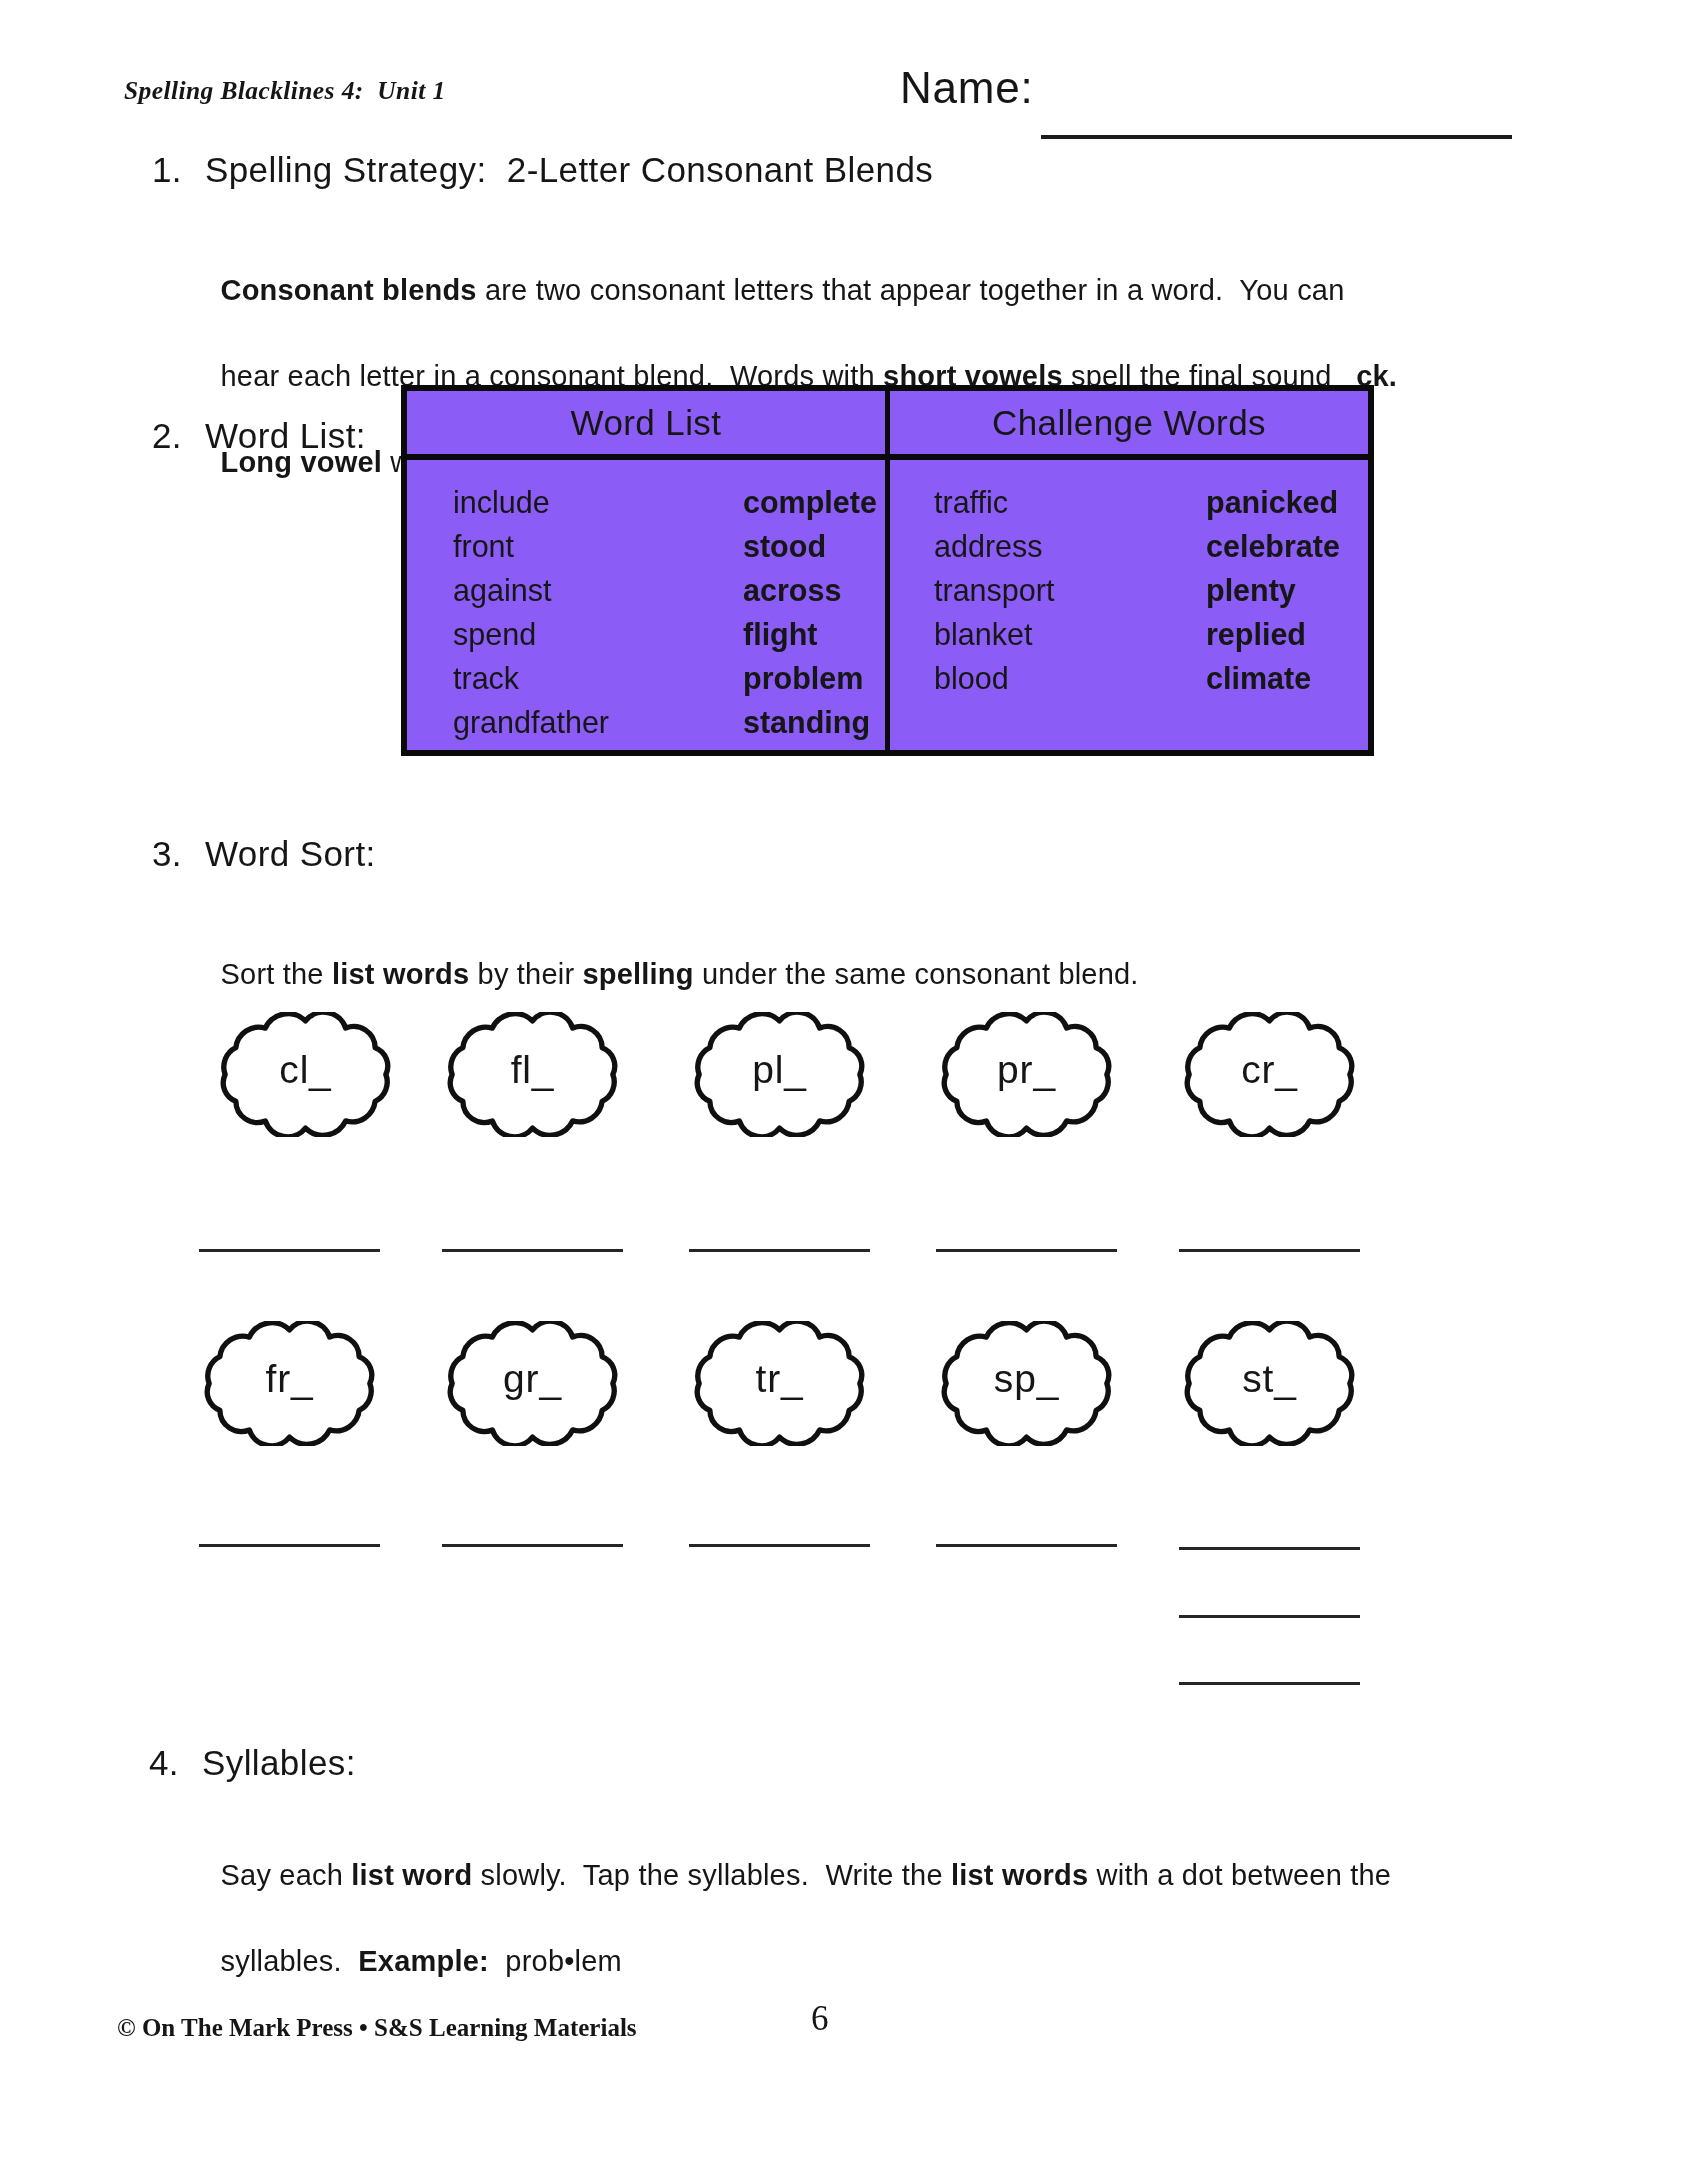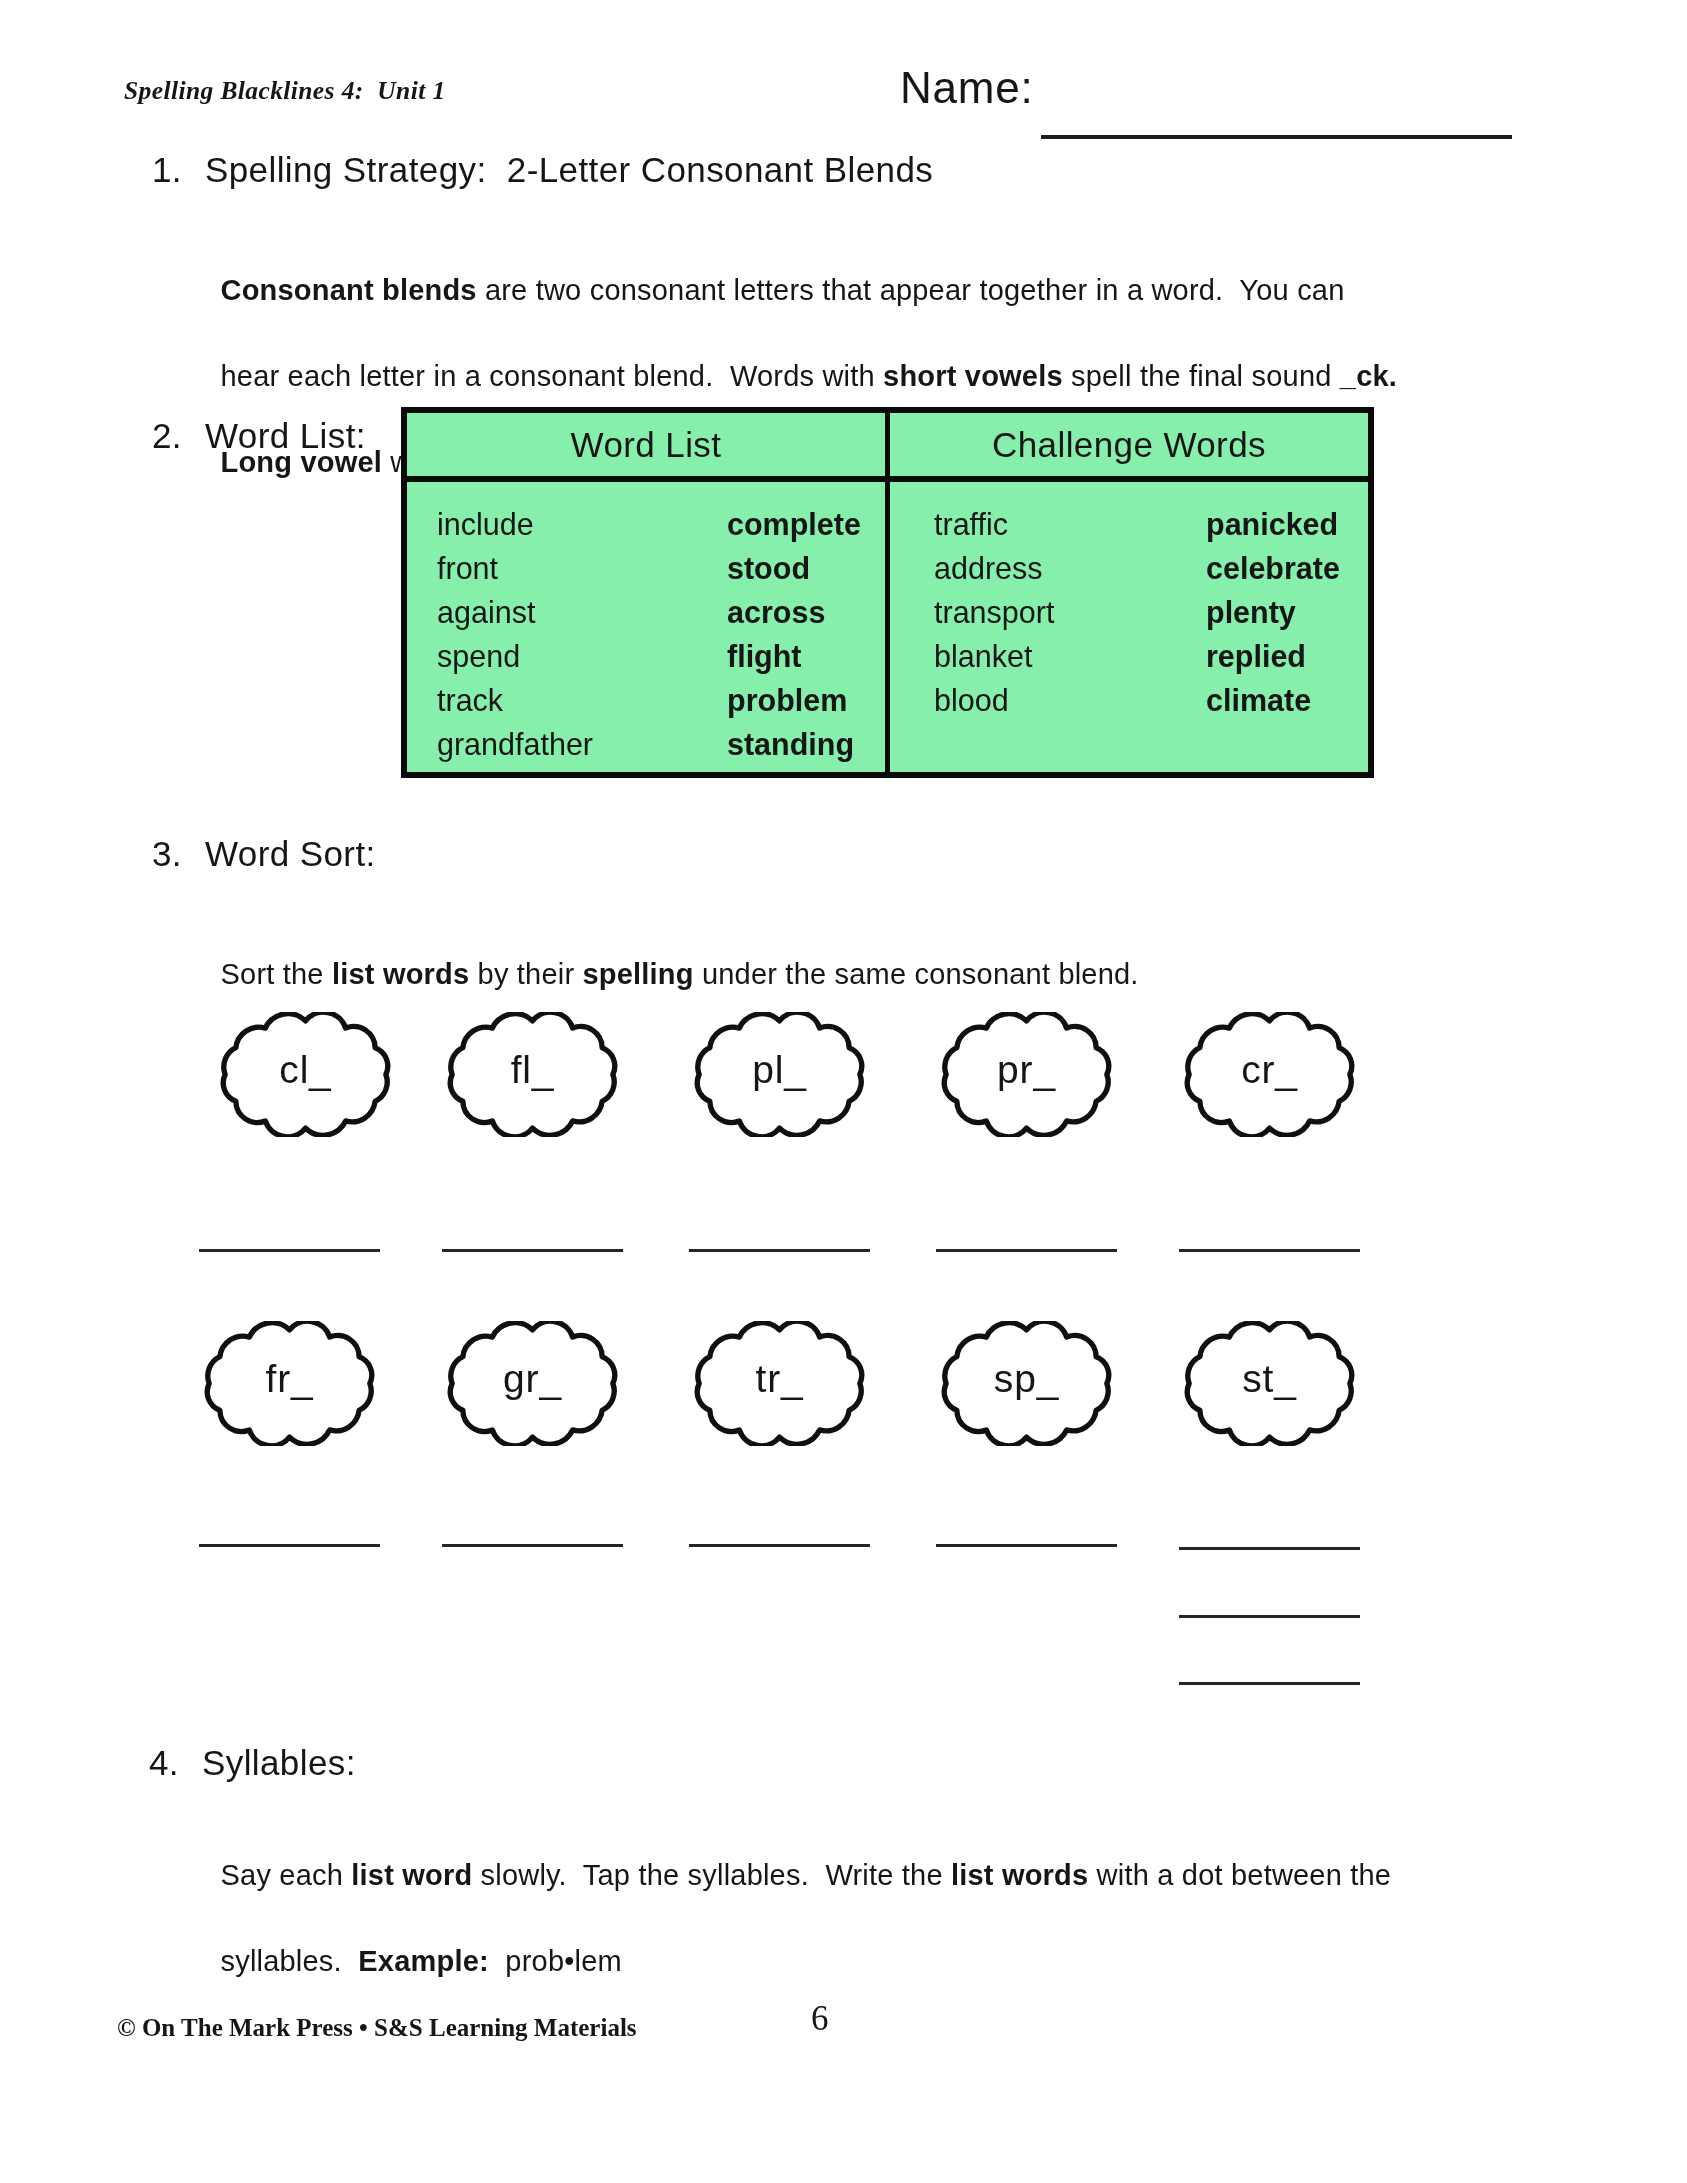--- a/index.html
+++ b/index.html
@@ -18,28 +18,28 @@
   .nameline{left:1041px;top:112px;width:471px;height:23px;border-bottom:4.1px solid #1c1c1c;}
 
   
   .sec{display:flex;font-size:35px;letter-spacing:0.4px;}
   .sec .num{width:53px;flex:none;}
 
   
   .bodytext{font-size:29px;line-height:43px;letter-spacing:0.2px;}
 
   
-  .wl-table{left:401px;top:407px;width:973px;height:371px;border:6.6px solid #0a0a0a;
-    box-sizing:border-box;display:flex;background:#86efac;}
+  .wl-table{left:401px;top:385px;width:973px;height:371px;border:6.6px solid #0a0a0a;
+    box-sizing:border-box;display:flex;background:#8b5cf6;}
   .wl-half{flex:1;display:flex;flex-direction:column;box-sizing:border-box;}
   .wl-half.left{border-right:5px solid #0a0a0a;}
   .wl-th{height:63px;flex:none;border-bottom:6.6px solid #0a0a0a;display:flex;
     align-items:center;justify-content:center;font-size:35px;letter-spacing:0.4px;}
   .wl-body{flex:1;display:flex;padding-top:20px;}
-  .wl-half.left  .wl-body{padding-left:30px;}
+  .wl-half.left  .wl-body{padding-left:46px;}
   .wl-half.right .wl-body{padding-left:44px;}
   .wcol{font-size:30.5px;line-height:44px;}
   .wl-half.left  .wcol.a{width:290px;}
   .wl-half.right .wcol.a{width:272px;}
 
   
   .cloud{width:183px;height:125px;}
   .cloud svg{width:100%;height:100%;display:block;}
   .cloud .lbl{position:absolute;inset:0;display:flex;align-items:center;justify-content:center;
     font-size:39px;letter-spacing:0.8px;padding-bottom:8.2px;}

